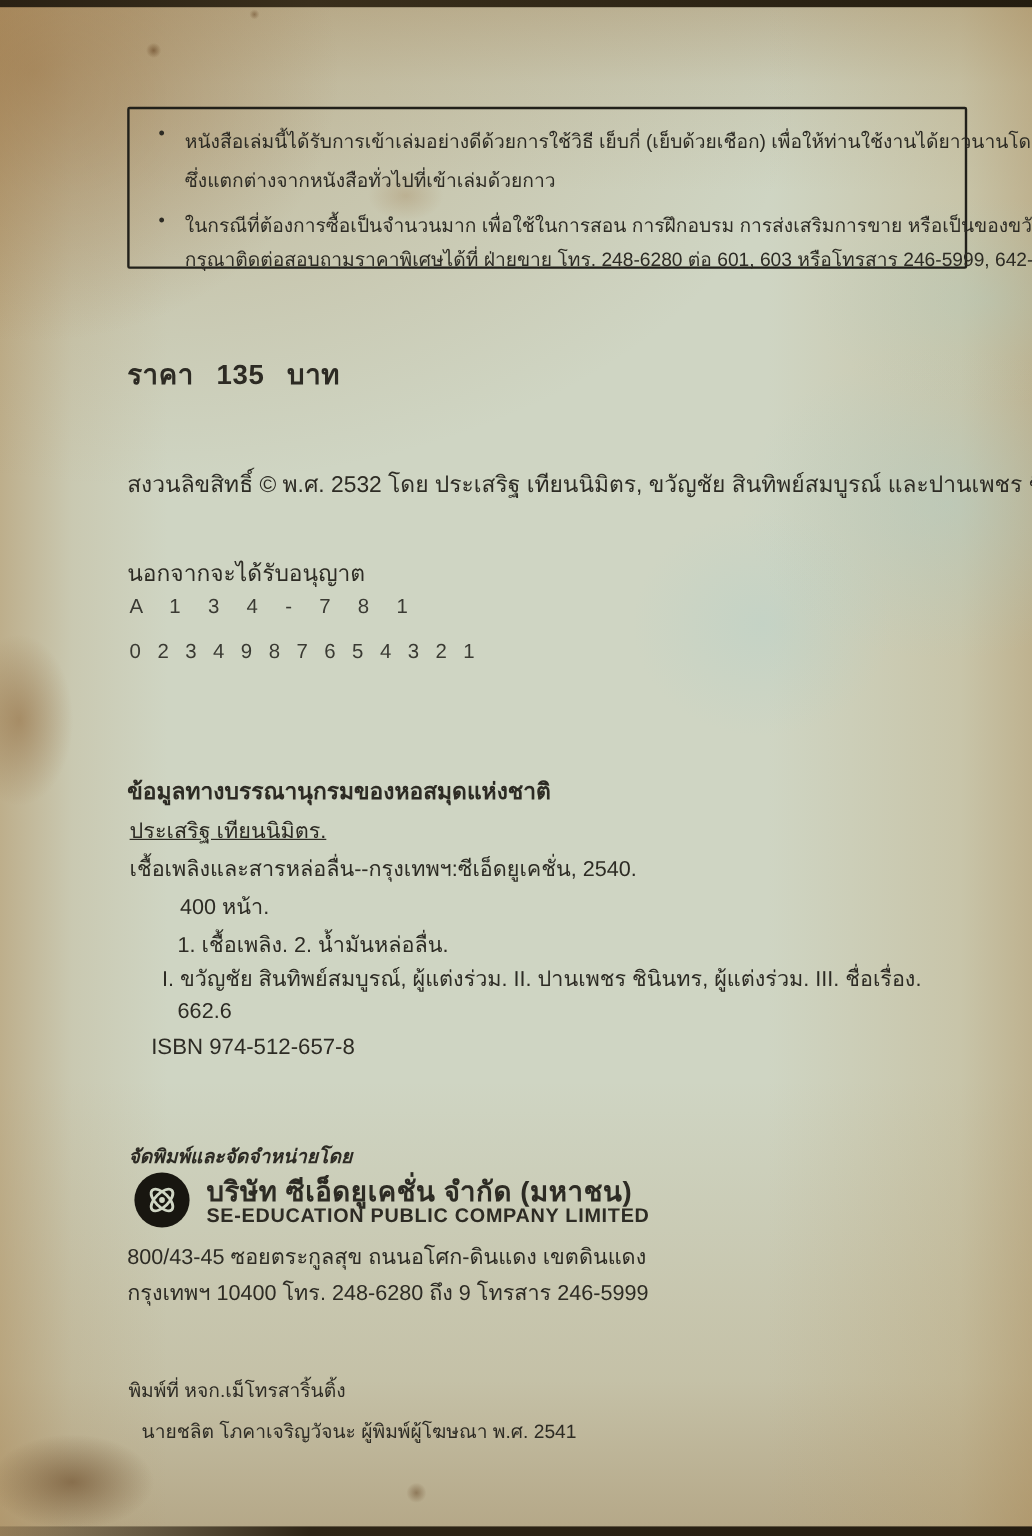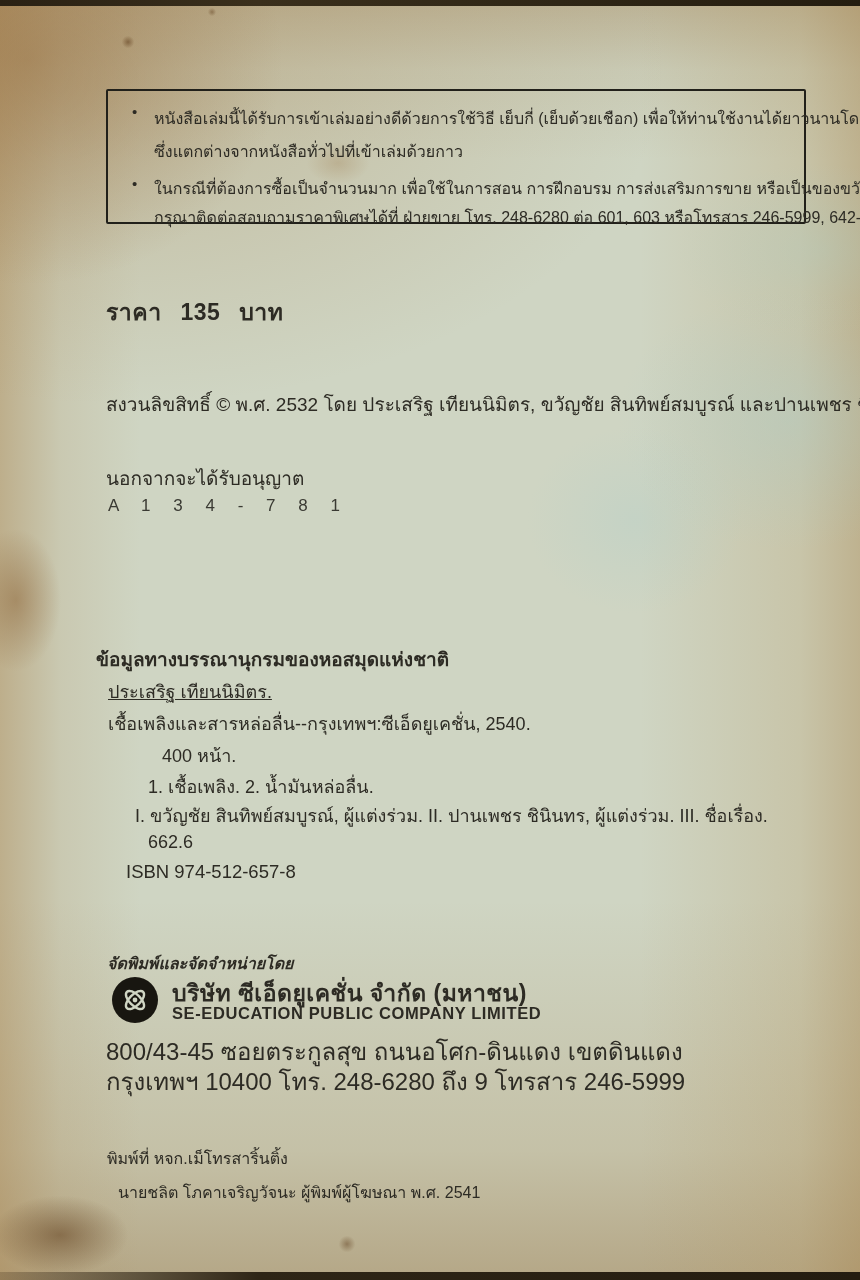--- a/index.html
+++ b/index.html
@@ -43,27 +43,27 @@
   }
   .bullet{position:relative;padding-left:30px;font-size:16px;}
   .bullet .dot{position:absolute;left:8px;top:1px;font-size:15px;}
   .bullet .bl{line-height:33px;white-space:nowrap;}
   .bullet.second .bl{line-height:29px;}
   .bullet.second{margin-top:6px;}
   .price{left:106px;top:294px;font-size:23px;font-weight:bold;word-spacing:12px;letter-spacing:0.5px;}
   .cpy{left:106px;top:386px;font-size:19px;line-height:37px;white-space:nowrap;}
   .code1{left:108px;top:496px;font-size:17px;letter-spacing:9px;color:#3a3a33;}
   .code2{left:108px;top:533px;font-size:17px;letter-spacing:4.5px;color:#3a3a33;}
-  .cat-head{left:96px;top:644px;font-size:19px;font-weight:bold;}
+  .cat-head{left:106px;top:644px;font-size:19px;font-weight:bold;}
   .cat{font-size:18px;white-space:nowrap;}
   .pub-by{left:107px;top:951px;font-size:16px;font-style:italic;font-weight:bold;}
   .logo{left:111px;top:976px;width:48px;height:48px;}
   .co-th{left:172px;top:975px;font-size:23px;font-weight:bold;letter-spacing:0.5px;}
   .co-en{left:172px;top:1004px;font-size:16.5px;font-weight:bold;letter-spacing:0.6px;}
-  .addr{font-size:24px;white-space:nowrap;}
+  .addr{font-size:18px;white-space:nowrap;}
   .prt{font-size:16px;white-space:nowrap;}
 </style>
 </head>
 <body>
 
 <div class="page">
 
   <div class="abs notice-box">
     <div class="bullet">
       <span class="dot">•</span>
@@ -76,25 +76,26 @@
       <div class="bl">กรุณาติดต่อสอบถามราคาพิเศษได้ที่ ฝ่ายขาย โทร. 248-6280 ต่อ 601, 603 หรือโทรสาร 246-5999, 642-9866</div>
     </div>
   </div>
 
   <div class="abs price">ราคา 135 บาท</div>
 
   <div class="abs cpy" style="top:386px;">สงวนลิขสิทธิ์ © พ.ศ. 2532 โดย ประเสริฐ เทียนนิมิตร, ขวัญชัย สินทิพย์สมบูรณ์  และปานเพชร ชินินทร</div>
   <div class="abs cpy" style="top:460px;">นอกจากจะได้รับอนุญาต</div>
 
   <div class="abs code1">A 1 3 4 - 7 8 1</div>
+  <div class="abs code2">0 2 3 4 9 8 7 6 5 4 3 2 1</div>
 
   <div class="abs cat-head">ข้อมูลทางบรรณานุกรมของหอสมุดแห่งชาติ</div>
   <div class="abs cat" style="left:108px;top:677px;text-decoration:underline;">ประเสริฐ เทียนนิมิตร.</div>
   <div class="abs cat" style="left:108px;top:709px;">เชื้อเพลิงและสารหล่อลื่น--กรุงเทพฯ:ซีเอ็ดยูเคชั่น, 2540.</div>
-  <div class="abs cat" style="left:162px;top:741px;text-align:right;">400 หน้า.</div>
+  <div class="abs cat" style="left:150px;top:741px;text-align:right;">400 หน้า.</div>
   <div class="abs cat" style="left:148px;top:772px;">1. เชื้อเพลิง.  2. น้ำมันหล่อลื่น.</div>
   <div class="abs cat" style="left:135px;top:801px;">I. ขวัญชัย สินทิพย์สมบูรณ์, ผู้แต่งร่วม.  II. ปานเพชร ชินินทร, ผู้แต่งร่วม.  III. ชื่อเรื่อง.</div>
   <div class="abs cat" style="left:148px;top:832px;">662.6</div>
   <div class="abs cat" style="left:106px;top:861px;font-size:18.5px;margin-left:20px;">ISBN 974-512-657-8</div>
 
   <div class="abs pub-by">จัดพิมพ์และจัดจำหน่ายโดย</div>
 
   <div class="abs logo">
     <svg width="48" height="48" viewBox="0 0 48 48">
       <circle cx="24" cy="24" r="23" fill="#181610"></circle>

